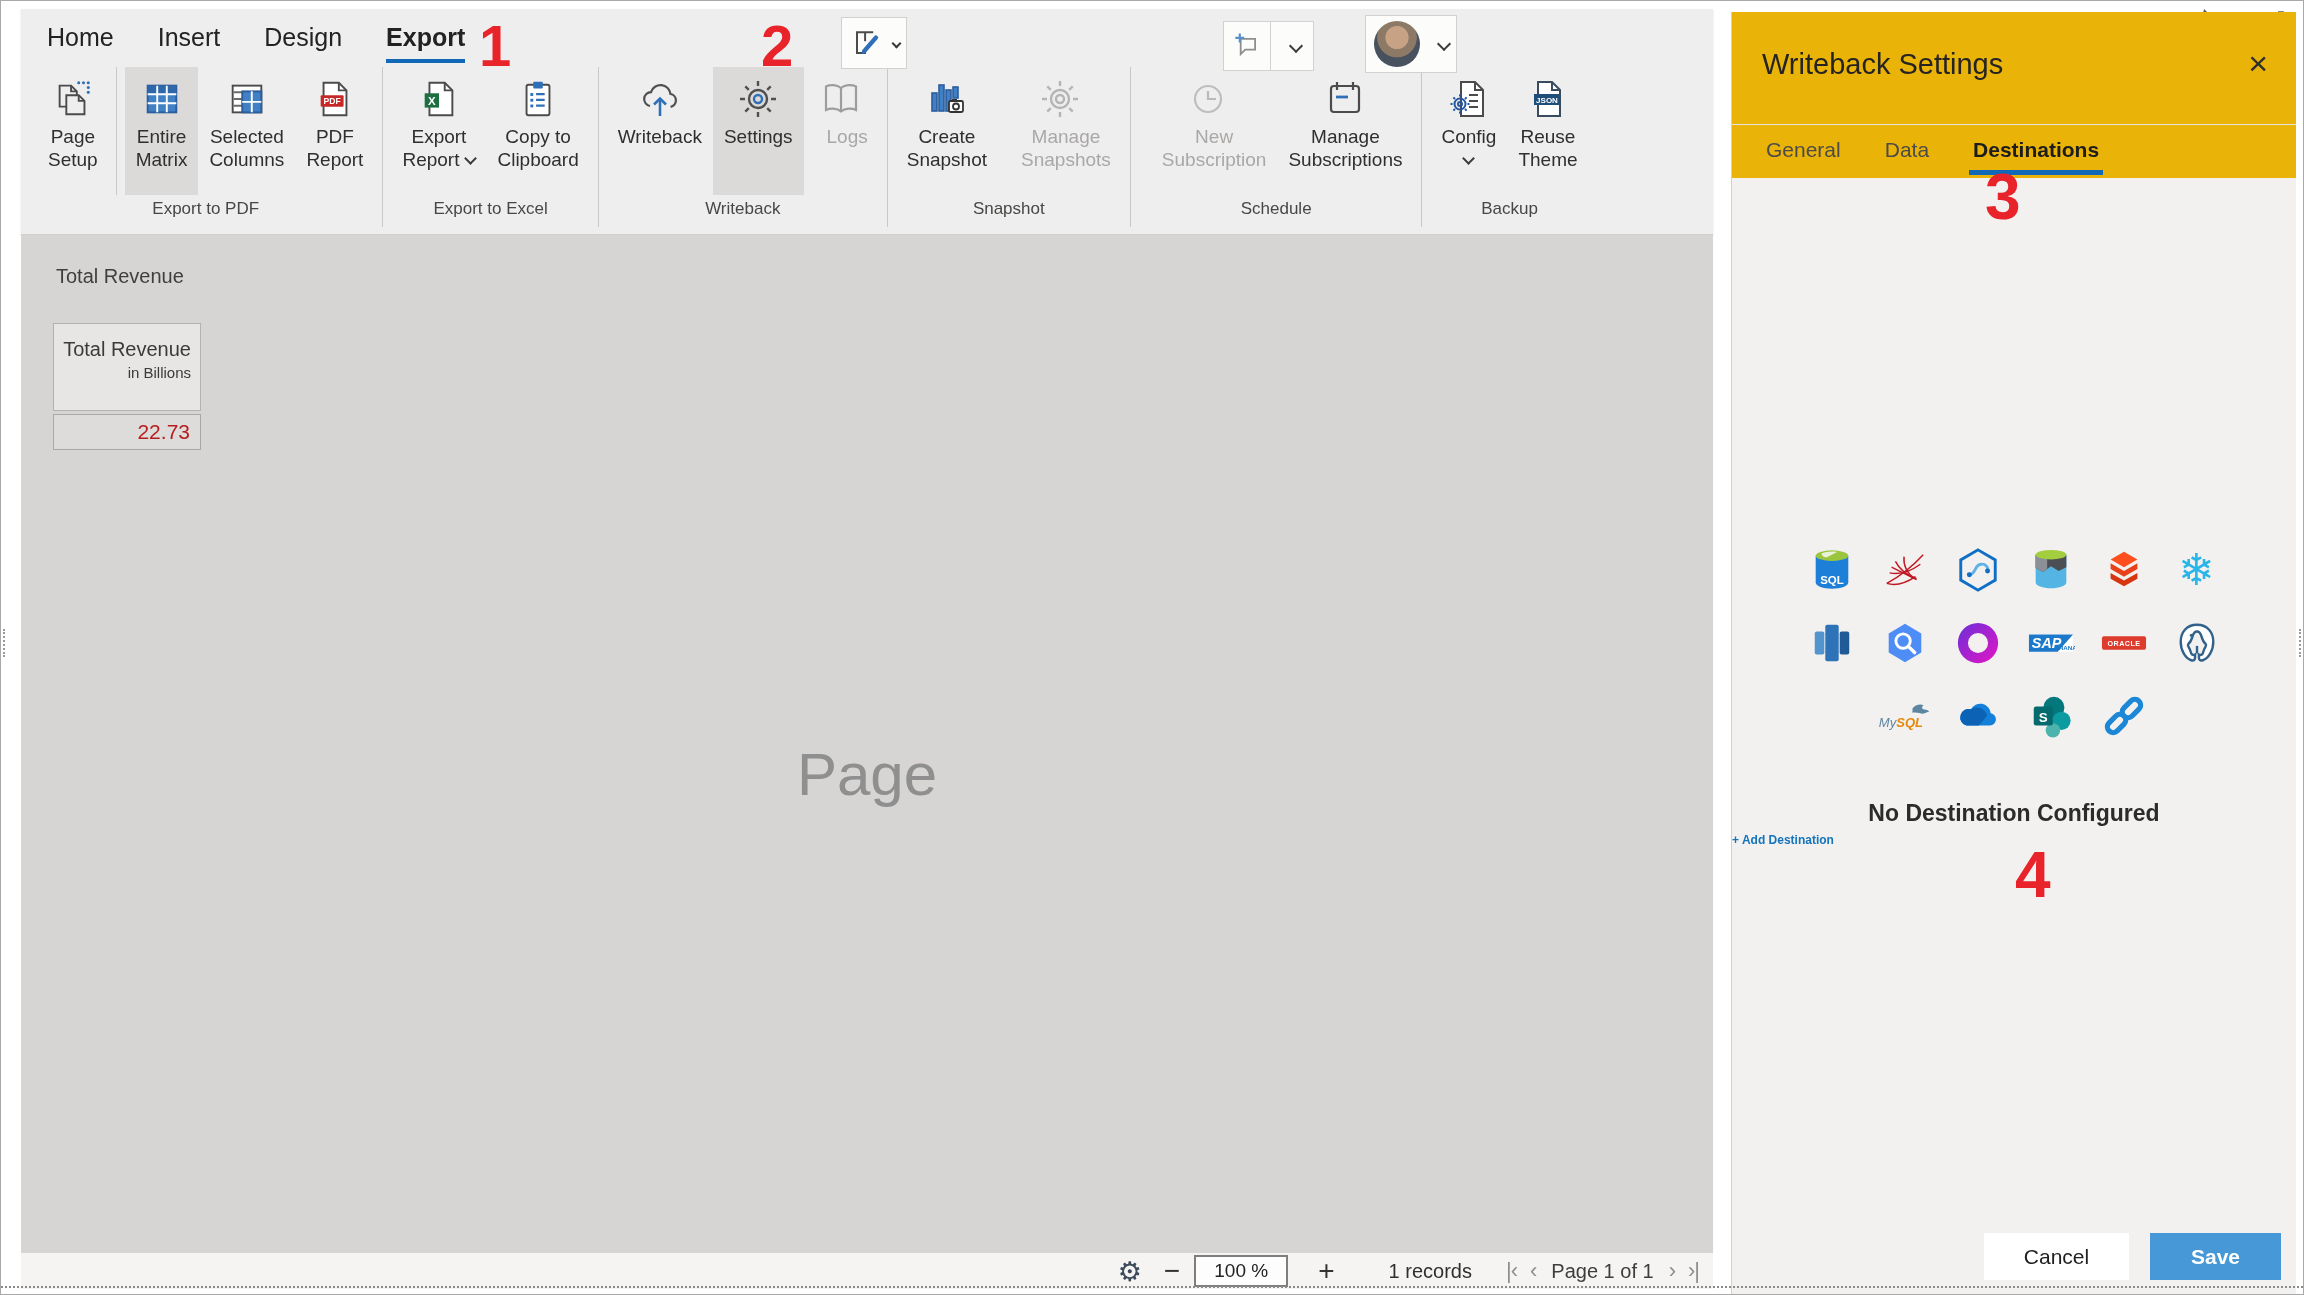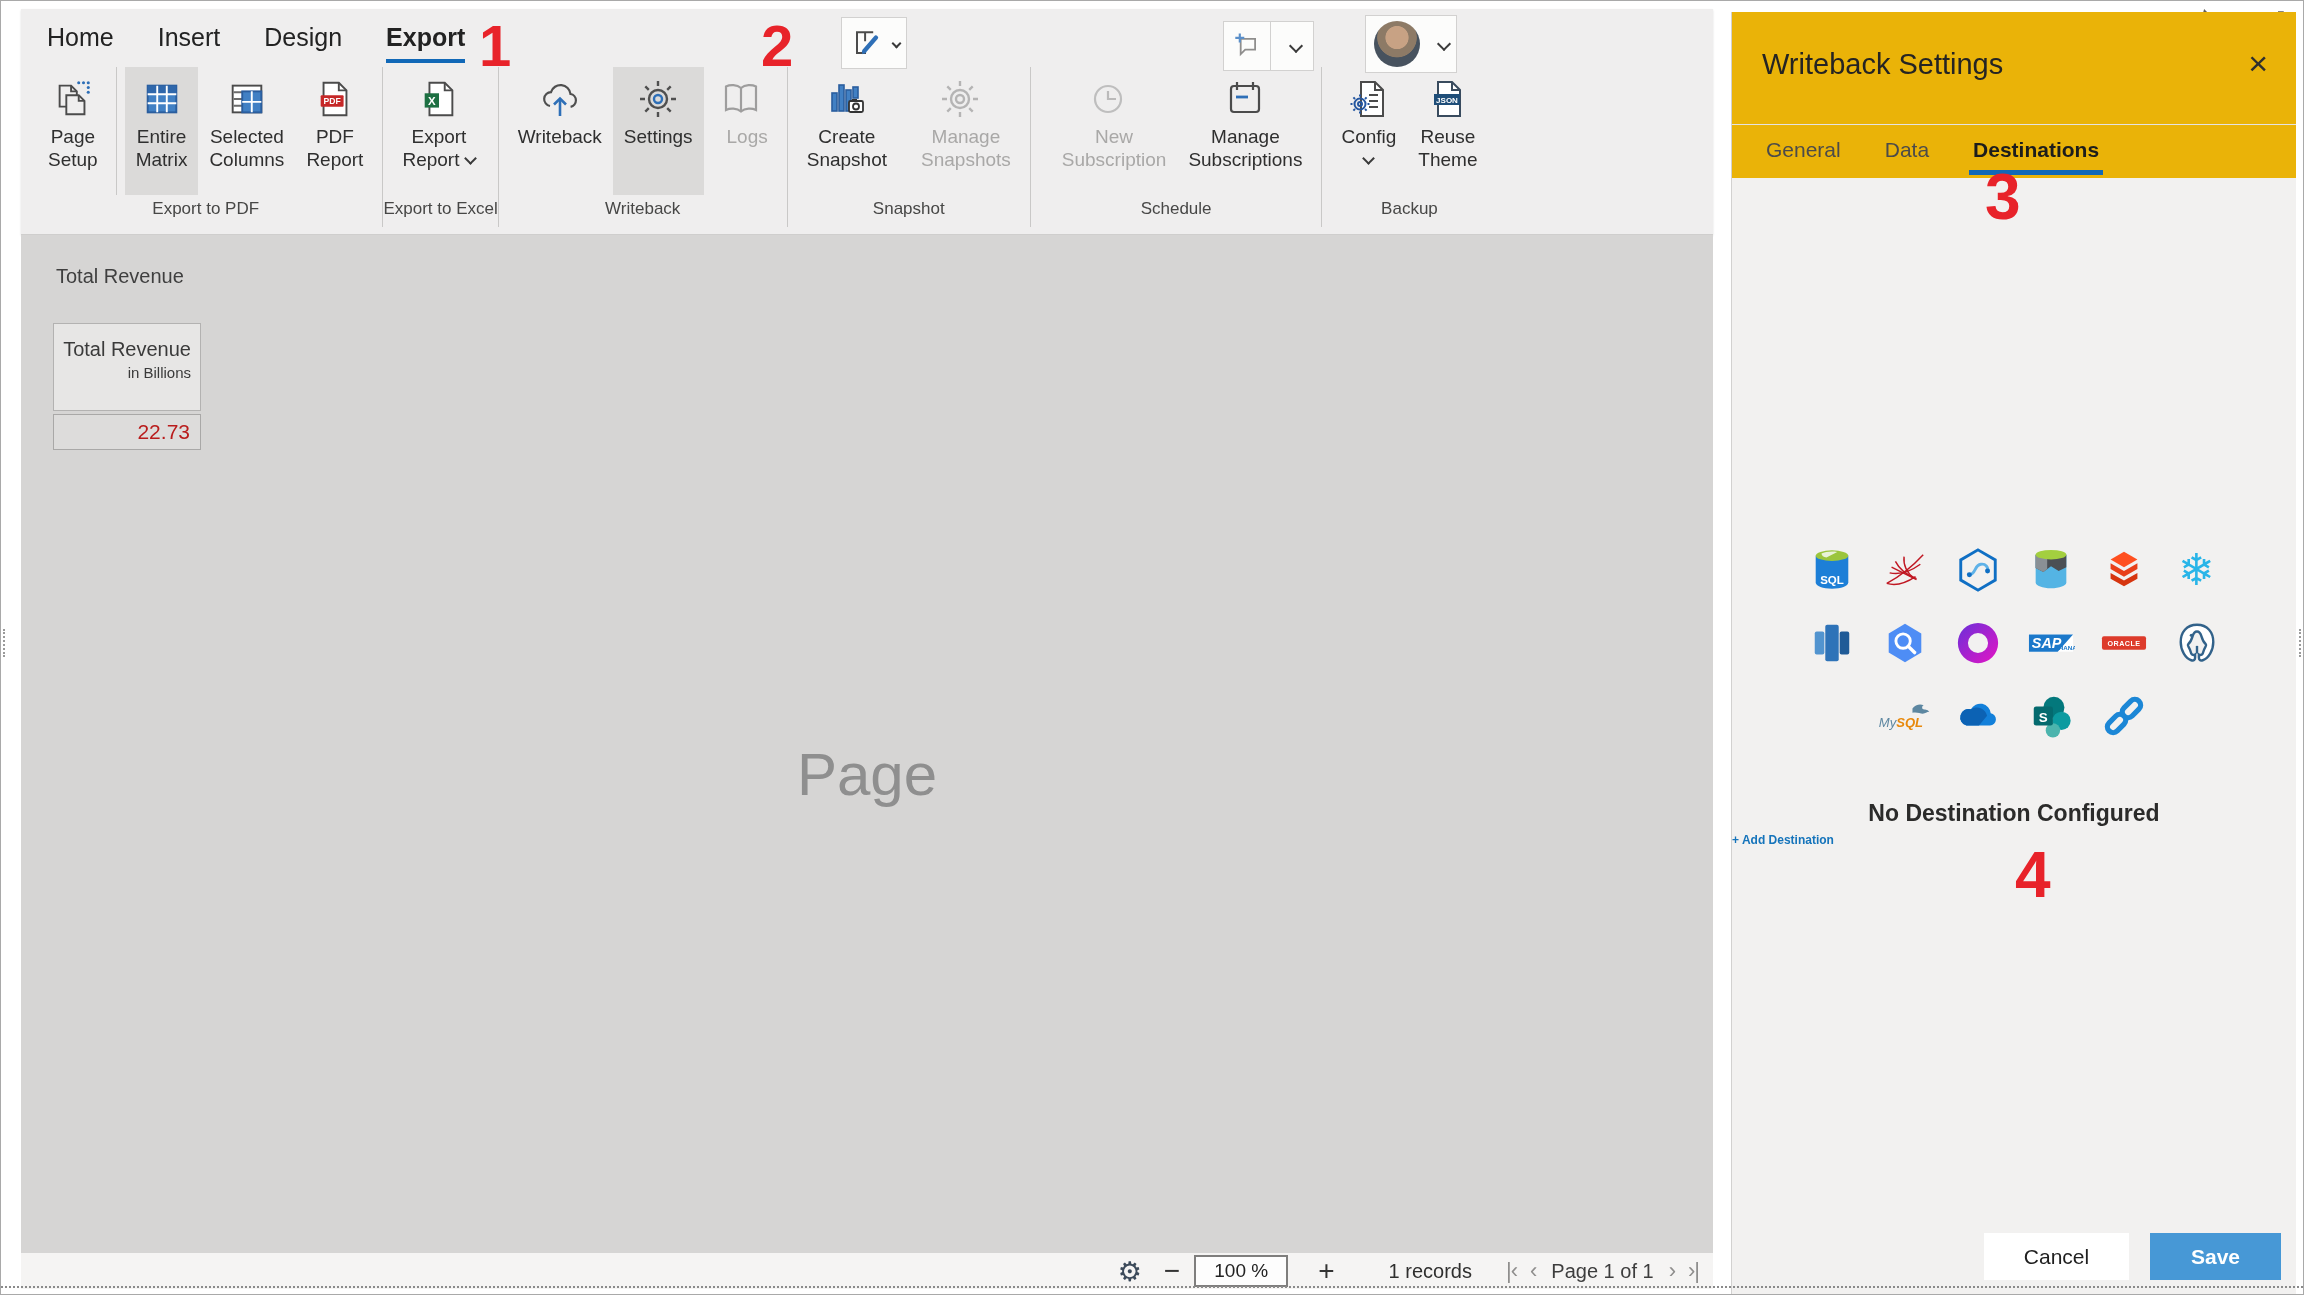--- a/index.html
+++ b/index.html
@@ -181,20 +181,38 @@
                   <svg width="42" height="42" viewBox="0 0 44 44">
                     <path d="M12 5h16l8 8v26H12z" fill="#fff" stroke="#4b4b4b" stroke-width="2"></path>
                     <path d="M28 5v8h8" fill="none" stroke="#4b4b4b" stroke-width="2"></path>
                     <rect x="7" y="16" width="15" height="15" fill="#1d6f42"></rect>
                     <text x="14.5" y="28" font-size="12" font-weight="bold" fill="#fff" text-anchor="middle" font-family="Liberation Sans,sans-serif">X</text>
                   </svg>
                 </span>
               </div>
               <div class="rlb">Export</div>
               <div class="rlb">Report<span class="chev"></span></div>
+            </div>
+            <div class="rbtn">
+              <div class="ric">
+                <span>
+                  <svg width="42" height="42" viewBox="0 0 44 44">
+                    <rect x="10" y="7" width="24" height="32" rx="2" fill="#fff" stroke="#4b4b4b" stroke-width="2"></rect>
+                    <rect x="17" y="4" width="10" height="7" rx="1" fill="#2e6fb7"></rect>
+                    <path d="M20 17h9M20 23h9M20 29h9" stroke="#2e6fb7" stroke-width="2.4"></path>
+                    <g fill="#2e6fb7">
+                      <rect x="14" y="15.8" width="3" height="3"></rect>
+                      <rect x="14" y="21.8" width="3" height="3"></rect>
+                      <rect x="14" y="27.8" width="3" height="3"></rect>
+                    </g>
+                  </svg>
+                </span>
+              </div>
+              <div class="rlb">Copy to</div>
+              <div class="rlb">Clipboard</div>
             </div>
           </div>
           <div class="glabel">Export to Excel</div>
         </div>
         <div class="rgroup">
           <div class="rbtns">
             <div class="rbtn">
               <div class="ric">
                 <span>
                   <svg width="44" height="44" viewBox="0 0 44 44">

